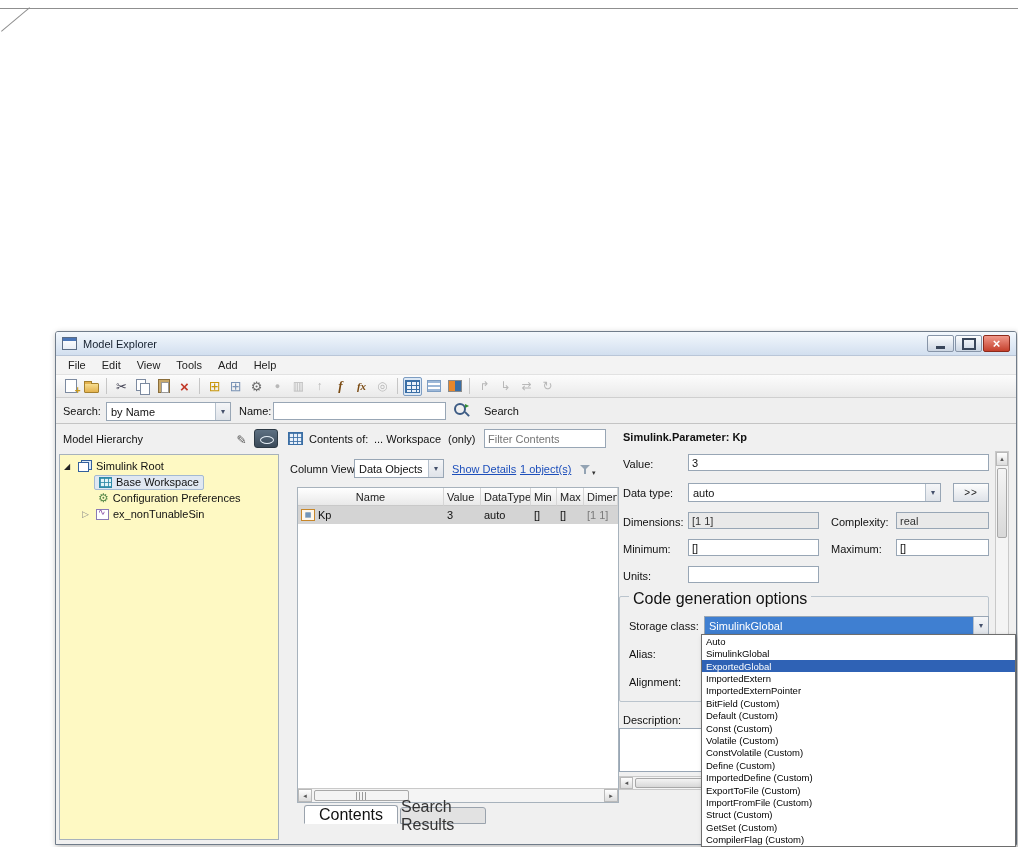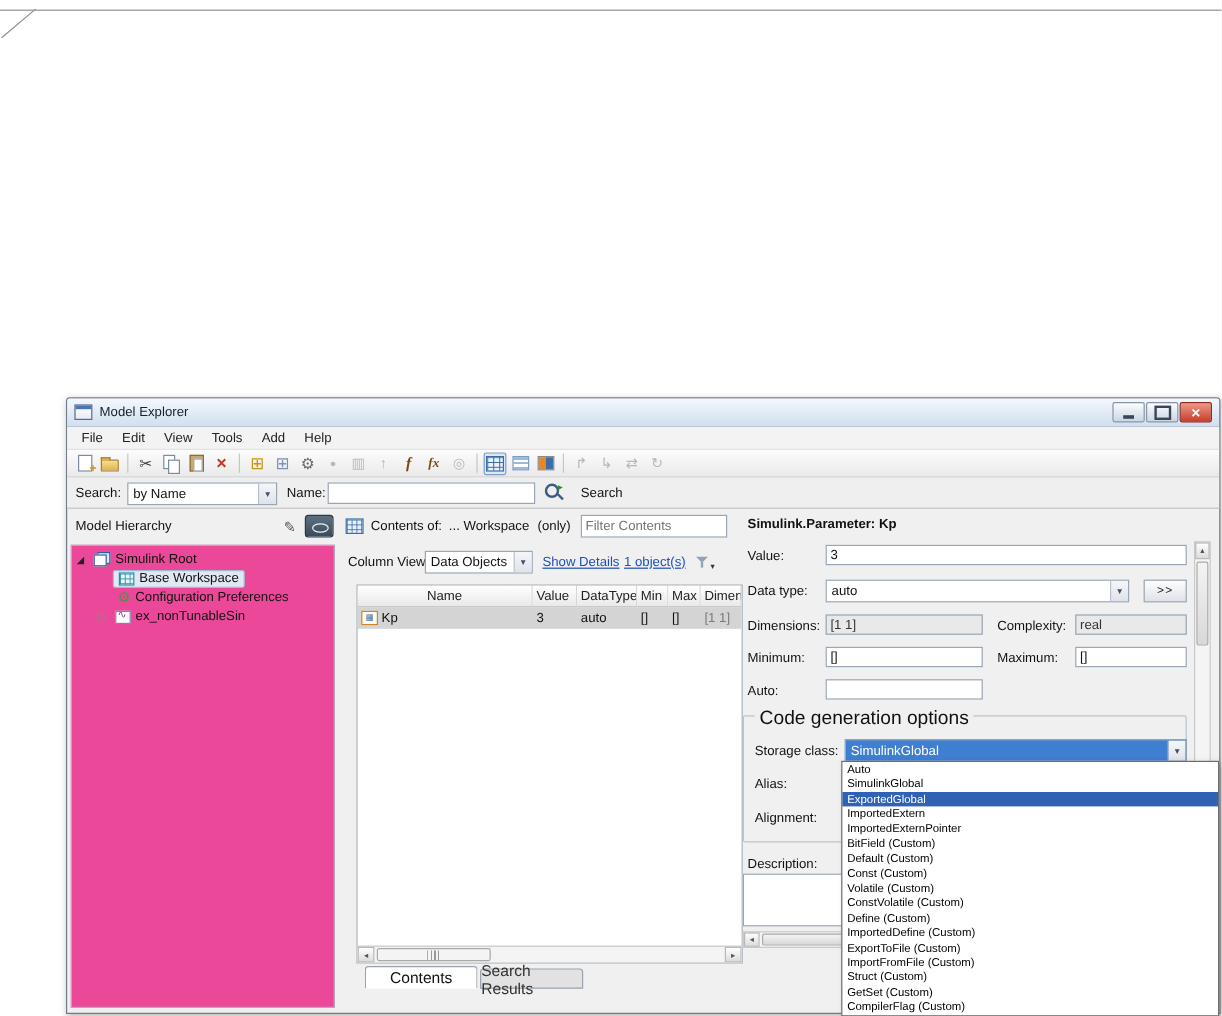--- a/index.html
+++ b/index.html
@@ -74,21 +74,21 @@
   .mag{position:relative;width:17px;height:17px;display:inline-block}
   .mag::before{content:"";position:absolute;left:1px;top:1px;width:8px;height:8px;border:2px solid #3c5b84;border-radius:50%}
   .mag::after{content:"";position:absolute;left:11px;top:11px;width:6px;height:2px;background:#3c5b84;transform:rotate(45deg)}
   .mag-go{position:absolute;left:12px;top:-1px;color:#2e8b2e;font-size:8px}
 
   
   .pencil::before{content:"✎";font-size:12px;color:#555}
   .iconbtn{width:19px;height:19px;display:inline-flex;align-items:center;justify-content:center;border:1px solid transparent}
   .eyebtn{width:24px;height:19px;background:linear-gradient(#5d7082,#3b4a59);border:1px solid #2c3944;border-radius:3px;position:relative;display:inline-block}
   .eyebtn::before{content:"";position:absolute;left:5px;top:6px;width:12px;height:6px;border:1px solid #e8f0f8;border-radius:50%}
-  .treebox{position:absolute;left:3px;top:122px;width:220px;height:386px;background:#ec4899;border:1px solid #a7b2bc;overflow:hidden}
+  .treebox{position:absolute;left:3px;top:122px;width:220px;height:386px;background:#fef9c3;border:1px solid #a7b2bc;overflow:hidden}
   .trow{position:absolute;height:16px;display:flex;align-items:center;gap:4px;font-size:11px;color:#111;white-space:nowrap}
   .texp-open{width:10px;font-size:8px;color:#222}
   .texp-open::before{content:"◢"}
   .texp-closed{width:10px;font-size:9px;color:#8a8a8a}
   .texp-closed::before{content:"▷"}
   .ico-slroot{position:relative;width:14px;height:12px;display:inline-block}
   .ico-slroot::before{content:"";position:absolute;right:0;top:0;width:9px;height:8px;background:#dce9f8;border:1px solid #33609c}
   .ico-slroot::after{content:"";position:absolute;left:0;bottom:0;width:9px;height:8px;background:#fff;border:1px solid #33609c}
   .gridico{border:1px solid #2e8ba8;background-color:#e2f4f8;background-image:linear-gradient(rgba(46,139,168,.85) 1px,transparent 1px),linear-gradient(90deg,rgba(46,139,168,.85) 1px,transparent 1px);background-size:4px 4px;width:13px;height:11px;display:inline-block}
   .gridico.blue{border-color:#3a6ea5;background-color:#e8f0fa;background-image:linear-gradient(rgba(58,110,165,.85) 1px,transparent 1px),linear-gradient(90deg,rgba(58,110,165,.85) 1px,transparent 1px)}
@@ -109,21 +109,21 @@
   .tdrow{display:flex;height:18px;background:#d4d4d4}
   .ctd{font-size:11px;color:#111;display:flex;align-items:center;gap:3px;padding:0 3px;overflow:hidden;white-space:nowrap}
   .w-name{width:146px}.w-val{width:37px}.w-dt{width:50px}.w-min{width:26px}.w-max{width:27px}.w-dim{flex:1}
   .ico-param{width:14px;height:12px;border:1px solid #c8872a;background:#fff8ec;display:inline-flex;align-items:center;justify-content:center;font-size:7px;color:#3a6ea5;flex:0 0 auto}
   .ico-param::before{content:"▦"}
   .dimtxt{color:#7a7a7a}
   .sb{position:absolute;background:#f4f4f4;border:1px solid #c9c9c9}
   .sb-btn{position:absolute;background:linear-gradient(#fefefe,#dcdcdc);border:1px solid #b9b9b9;color:#555;font-size:7px;display:flex;align-items:center;justify-content:center}
   .sb-thumb{position:absolute;background:linear-gradient(#f4f4f4,#d8d8d8);border:1px solid #a8a8a8;border-radius:2px}
   .grip{background-image:repeating-linear-gradient(90deg,#9a9a9a 0 1px,transparent 1px 3px);background-size:11px 8px;background-position:center;background-repeat:no-repeat}
-  .tab{position:absolute;display:flex;align-items:center;justify-content:center;font-size:13px;border:1px solid #9aa3ad;border-radius:3px 3px 0 0;color:#111}
+  .tab{position:absolute;display:flex;align-items:center;justify-content:center;font-size:16px;border:1px solid #9aa3ad;border-radius:3px 3px 0 0;color:#111}
   .tab.active{background:#fff;z-index:2;border-bottom-color:#fff}
   .tab.inactive{background:#e2e2e2;color:#333}
 
   
   .groupbox{position:absolute;border:1px solid #bac4cd;border-radius:2px}
   .group-title{position:absolute;font-size:16px;color:#111;background:#f0f0f0;padding:0 4px;white-space:nowrap}
   .assist{position:absolute;width:36px;height:19px;background:linear-gradient(#fdfdfd,#dfe3e9);border:1px solid #98a6b5;font-size:10px;color:#222;display:flex;align-items:center;justify-content:center;letter-spacing:1px}
   .ta{position:absolute;border:1px solid #98a6b5;background:#fff;resize:none;font:11px "Liberation Sans",sans-serif;outline:none}
 
   
@@ -317,21 +317,21 @@
   <span class="lbl abs" style="left:567px;top:184px">Dimensions:</span>
   <input class="tb ro abs" style="left: 632px; top: 180px; width: 131px; height: 17px;" value="[1 1]">
   <span class="lbl abs" style="left:775px;top:184px">Complexity:</span>
   <input class="tb ro abs" style="left: 840px; top: 180px; width: 93px; height: 17px;" value="real">
 
   <span class="lbl abs" style="left:567px;top:211px">Minimum:</span>
   <input class="tb abs" style="left: 632px; top: 207px; width: 131px; height: 17px;" value="[]">
   <span class="lbl abs" style="left:775px;top:211px">Maximum:</span>
   <input class="tb abs" style="left: 840px; top: 207px; width: 93px; height: 17px;" value="[]">
 
-  <span class="lbl abs" style="left:567px;top:238px">Auto:</span>
+  <span class="lbl abs" style="left:567px;top:238px">Units:</span>
   <input class="tb abs" style="left: 632px; top: 234px; width: 131px; height: 17px;" value="">
 
   <div class="groupbox" style="left:563px;top:264px;width:370px;height:106px"></div>
   <span class="group-title" style="left:573px;top:258px">Code generation options</span>
 
   <span class="lbl abs" style="left:573px;top:288px">Storage class:</span>
   <div class="combo sel abs" style="left:648px;top:284px;width:285px;height:19px">
     <span class="combo-text">SimulinkGlobal</span>
     <span class="combo-arrow"></span>
   </div>

